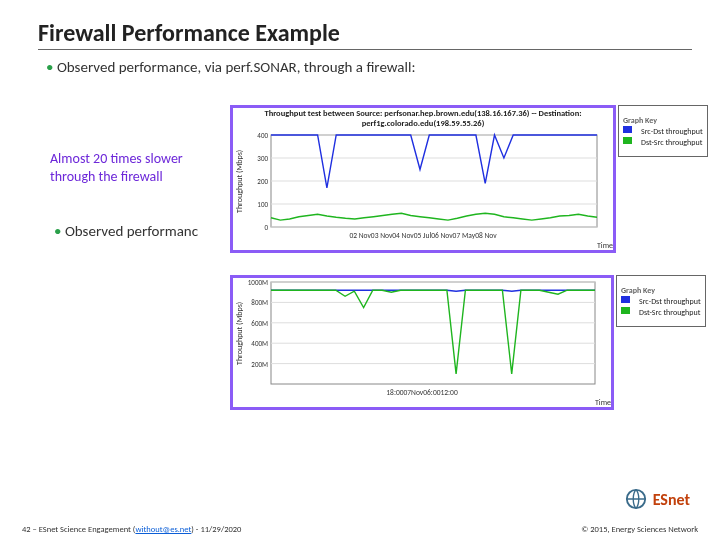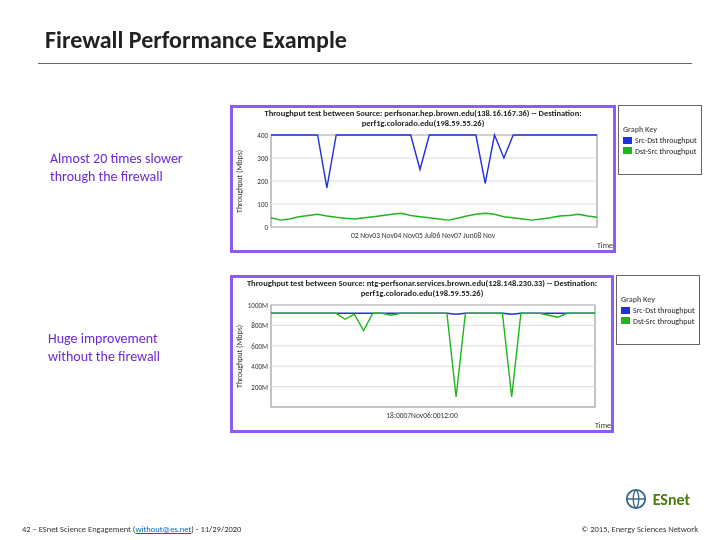--- a/index.html
+++ b/index.html
@@ -1,52 +1,53 @@
 <!DOCTYPE html>
 <html><head>
 <meta charset="utf-8">
 <style>
 html,body{margin:0;padding:0;font-family:"Segoe UI",Calibri,Arial,sans-serif;background:#fff;color:#222}
 body{width:720px;height:540px;overflow:hidden;position:relative}
 .slide{padding:18px 28px 0 38px;height:100%;box-sizing:border-box;position:relative}
 .title-wrap{border-bottom:1px solid #666;padding-bottom:2px;margin-bottom:8px}
-.title{font-size:24px;font-weight:700;color:#222;margin:7px}
+.title{font-size:24px;font-weight:700;color:#222;margin:0}
 .bullet{font-size:15px;color:#333;margin:4px 0 4px 8px}
 .bullet::before{content:"• ";color:#2aa04a}
 .anno{position:absolute;font-size:14px;line-height:1.25;color:#6d28d9;max-width:150px}
 .chart-block{position:absolute;left:230px;border:3px solid #8b5cf6;background:#fff}
 .chart-title{font-size:8.5px;font-weight:700;text-align:center;padding:1px 4px 2px;line-height:1.15}
 .plot-wrap{display:flex}
 .ylabel{writing-mode:vertical-rl;transform:rotate(180deg);font-size:8px;color:#333;text-align:center;padding:0 1px}
 svg{display:block}
 .xlabel{font-size:8px;text-align:right;color:#333}
 .xticks{display:flex;justify-content:center;font-size:7.5px;color:#333;padding:0 4px}
-.legend-box{position:absolute;border:1px solid #666;background:#fff;font-size:8px;padding:18px 4px;line-height:1.3}
+.legend-box{position:absolute;border:1px solid #666;background:#fff;font-size:8px;padding:9px 4px;line-height:1.3}
 .lg-title{font-weight:700;color:#666;margin-bottom:1px}
-.lg-row{display:flex;align-items:center;gap:3px;white-space:nowrap}
+.lg-row{display:flex;gap:9px;white-space:nowrap}
 .sw{width:9px;height:7px;display:inline-block}
 .footer{position:absolute;bottom:6px;left:22px;right:22px;display:flex;justify-content:space-between;align-items:flex-end;font-size:8.5px;color:#333}
 .footer a{color:#0b5ed7;text-decoration:underline}
-.logo{position:absolute;right:30px;bottom:30px;display:flex;align-items:center;gap:6px;font-weight:700;font-size:16px;color:#4d7c0f}
+.logo{position:absolute;right:30px;bottom:30px;display:flex;align-items:center;gap:6px;font-weight:700;font-size:16px;color:#c2410c}
 .logo .globe{width:22px;height:22px}
 </style>
 </head>
 <body>
 
 <div class="slide">
 
   <div class="title-wrap">
     <h1 class="title">Firewall Performance Example</h1>
   </div>
 
+  <div class="bullet">Observed performance, via perf.SONAR, through a firewall:</div>
 
   <div class="anno" style="left:50px;top:150px">Almost 20 times slower through the firewall</div>
 
+  <div class="bullet" style="position:absolute;left:46px;top:218px">Observed performanc</div>
 
-  <div class="anno" style="left:48px;top:330px">Huge improvement without the firewall</div>
 
   <div class="chart-block" style="top:105px;width:380px">
     <div class="chart-title">Throughput test between Source: perfsonar.hep.brown.edu(138.16.167.36) -- Destination: perf1g.colorado.edu(198.59.55.26)</div>
     <div class="plot-wrap">
       <div class="ylabel">Throughput (Mbps)</div>
       <svg id="svg1" width="356" height="100">
           <rect x="26" y="4" width="326" height="92" fill="#fff" stroke="#888"></rect>
           <line x1="26" y1="96" x2="352" y2="96" stroke="#ddd"></line>
           <text x="23" y="99" font-size="7" text-anchor="end" fill="#333">0</text>
           <line x1="26" y1="73" x2="352" y2="73" stroke="#ddd"></line>
@@ -60,39 +61,38 @@
           <path d="M26.0 4.0L35.3 4.0L44.6 4.0L53.9 4.0L63.3 4.0L72.6 4.0L81.9 56.9L91.2 4.0L100.5 4.0L109.8 4.0L119.1 4.0L128.5 4.0L137.8 4.0L147.1 4.0L156.4 4.0L165.7 4.0L175.0 38.5L184.3 4.0L193.7 4.0L203.0 4.0L212.3 4.0L221.6 4.0L230.9 4.0L240.2 52.3L249.5 4.0L258.9 27.0L268.2 4.0L277.5 4.0L286.8 4.0L296.1 4.0L305.4 4.0L314.7 4.0L324.1 4.0L333.4 4.0L342.7 4.0L352.0 4.0" fill="none" stroke="#1f2fe0" stroke-width="1.4"></path>
           <path d="M26.0 86.8L35.3 89.1L44.6 88.0L53.9 85.7L63.3 84.5L72.6 83.3L81.9 85.0L91.2 86.3L100.5 87.3L109.8 88.0L119.1 86.8L128.5 85.7L137.8 84.5L147.1 83.3L156.4 82.2L165.7 84.5L175.0 85.7L184.3 86.8L193.7 88.0L203.0 89.1L212.3 87.3L221.6 85.0L230.9 83.3L240.2 82.2L249.5 83.3L258.9 85.7L268.2 86.8L277.5 88.0L286.8 89.1L296.1 88.0L305.4 86.8L314.7 85.0L324.1 84.5L333.4 83.3L342.7 85.0L352.0 86.3" fill="none" stroke="#1fb51f" stroke-width="1.4"></path>
         </svg>
     </div>
     <div class="xticks" id="xt1">
         <span>02 Nov</span>
         <span>03 Nov</span>
         <span>04 Nov</span>
         <span>05 Jul</span>
         <span>06 Nov</span>
-        <span>07 Jun</span>
+        <span>07 May</span>
         <span>08 Nov</span>
       </div>
     <div class="xlabel">Time</div>
   </div>
   <div class="legend-box" style="top:105px;left:618px">
     <div class="lg-title">Graph Key</div>
     <div class="lg-row">
         <span class="sw" style="background:#1f2fe0"></span>
         <span>Src-Dst throughput</span>
       </div>
     <div class="lg-row">
         <span class="sw" style="background:#1fb51f"></span>
         <span>Dst-Src throughput</span>
       </div>
   </div>
 
   <div class="chart-block" style="top:275px;width:378px">
-    <div class="chart-title">Throughput test between Source: ntg-perfsonar.services.brown.edu(128.148.230.33) -- Destination: perf1g.colorado.edu(198.59.55.26)</div>
     <div class="plot-wrap">
       <div class="ylabel">Throughput (Mbps)</div>
       <svg id="svg2" width="354" height="110">
           <rect x="26" y="4" width="324" height="102" fill="#fff" stroke="#888"></rect>
           <line x1="26" y1="4" x2="350" y2="4" stroke="#ddd"></line>
           <text x="23" y="7" font-size="7" text-anchor="end" fill="#333">1000M</text>
           <line x1="26" y1="24.39999999999999" x2="350" y2="24.39999999999999" stroke="#ddd"></line>
           <text x="23" y="27.39999999999999" font-size="7" text-anchor="end" fill="#333">800M</text>
           <line x1="26" y1="44.800000000000004" x2="350" y2="44.800000000000004" stroke="#ddd"></line>
           <text x="23" y="47.800000000000004" font-size="7" text-anchor="end" fill="#333">600M</text>

